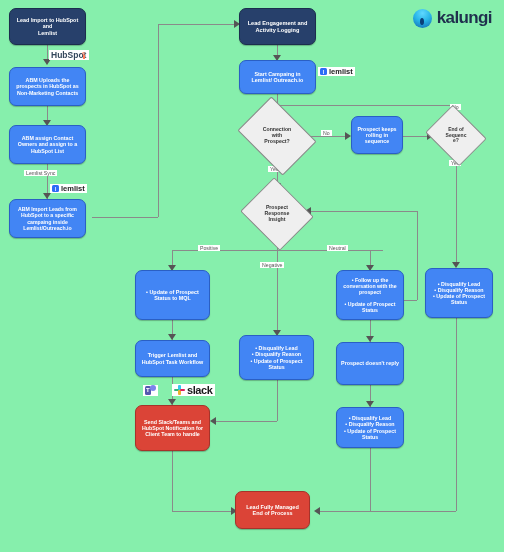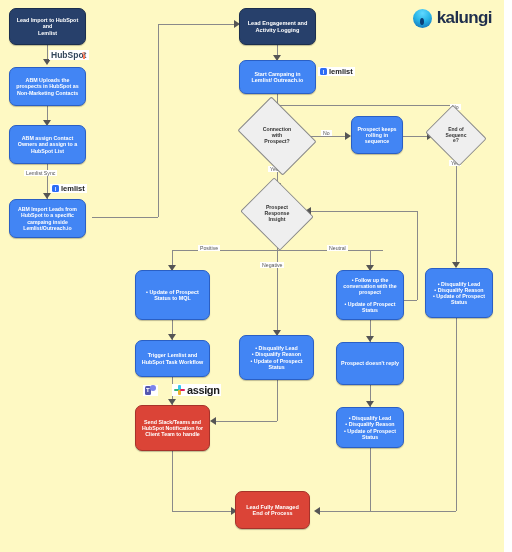--- a/index.html
+++ b/index.html
@@ -1,18 +1,18 @@
 <!DOCTYPE html>
 <html><head>
 <meta charset="utf-8">
 <style>
   html,body{margin:0;padding:0;background:#ffffff;}
   body{width:512px;height:552px;overflow:hidden;
        font-family:"Liberation Sans","DejaVu Sans",sans-serif;}
-  #canvas{position:relative;width:504px;height:552px;background:#fef9c3;text-decoration:underline;}
+  #canvas{position:relative;width:504px;height:552px;background:#86efac;text-decoration:underline;}
 
   
   .node{position:absolute;box-sizing:border-box;display:flex;align-items:center;
         justify-content:center;text-align:center;color:#ffffff;font-weight:bold;
         border-radius:7px;line-height:1.18;z-index:5;
         box-shadow:0 1px 1px rgba(0,0,0,.25);}
   .node .txt{padding:0 3px;white-space:pre-line;}
 
   .blue{background:#4285f4;border:1px solid #2a5fc4;}
   .navy{background:#27406b;border:1px solid #1b2e4d;}
@@ -324,16 +324,16 @@
     </span>
   </div>
 
   <div class="logo-wrap" style="left:172px;top:384px;">
     <span class="slack-mark">
       <i class="s1"></i>
         <i class="s2"></i>
         <i class="s3"></i>
         <i class="s4"></i>
     </span>
-    <span class="slack-txt">assign</span>
+    <span class="slack-txt">slack</span>
   </div>
 
 </div>
 
 </body></html>

